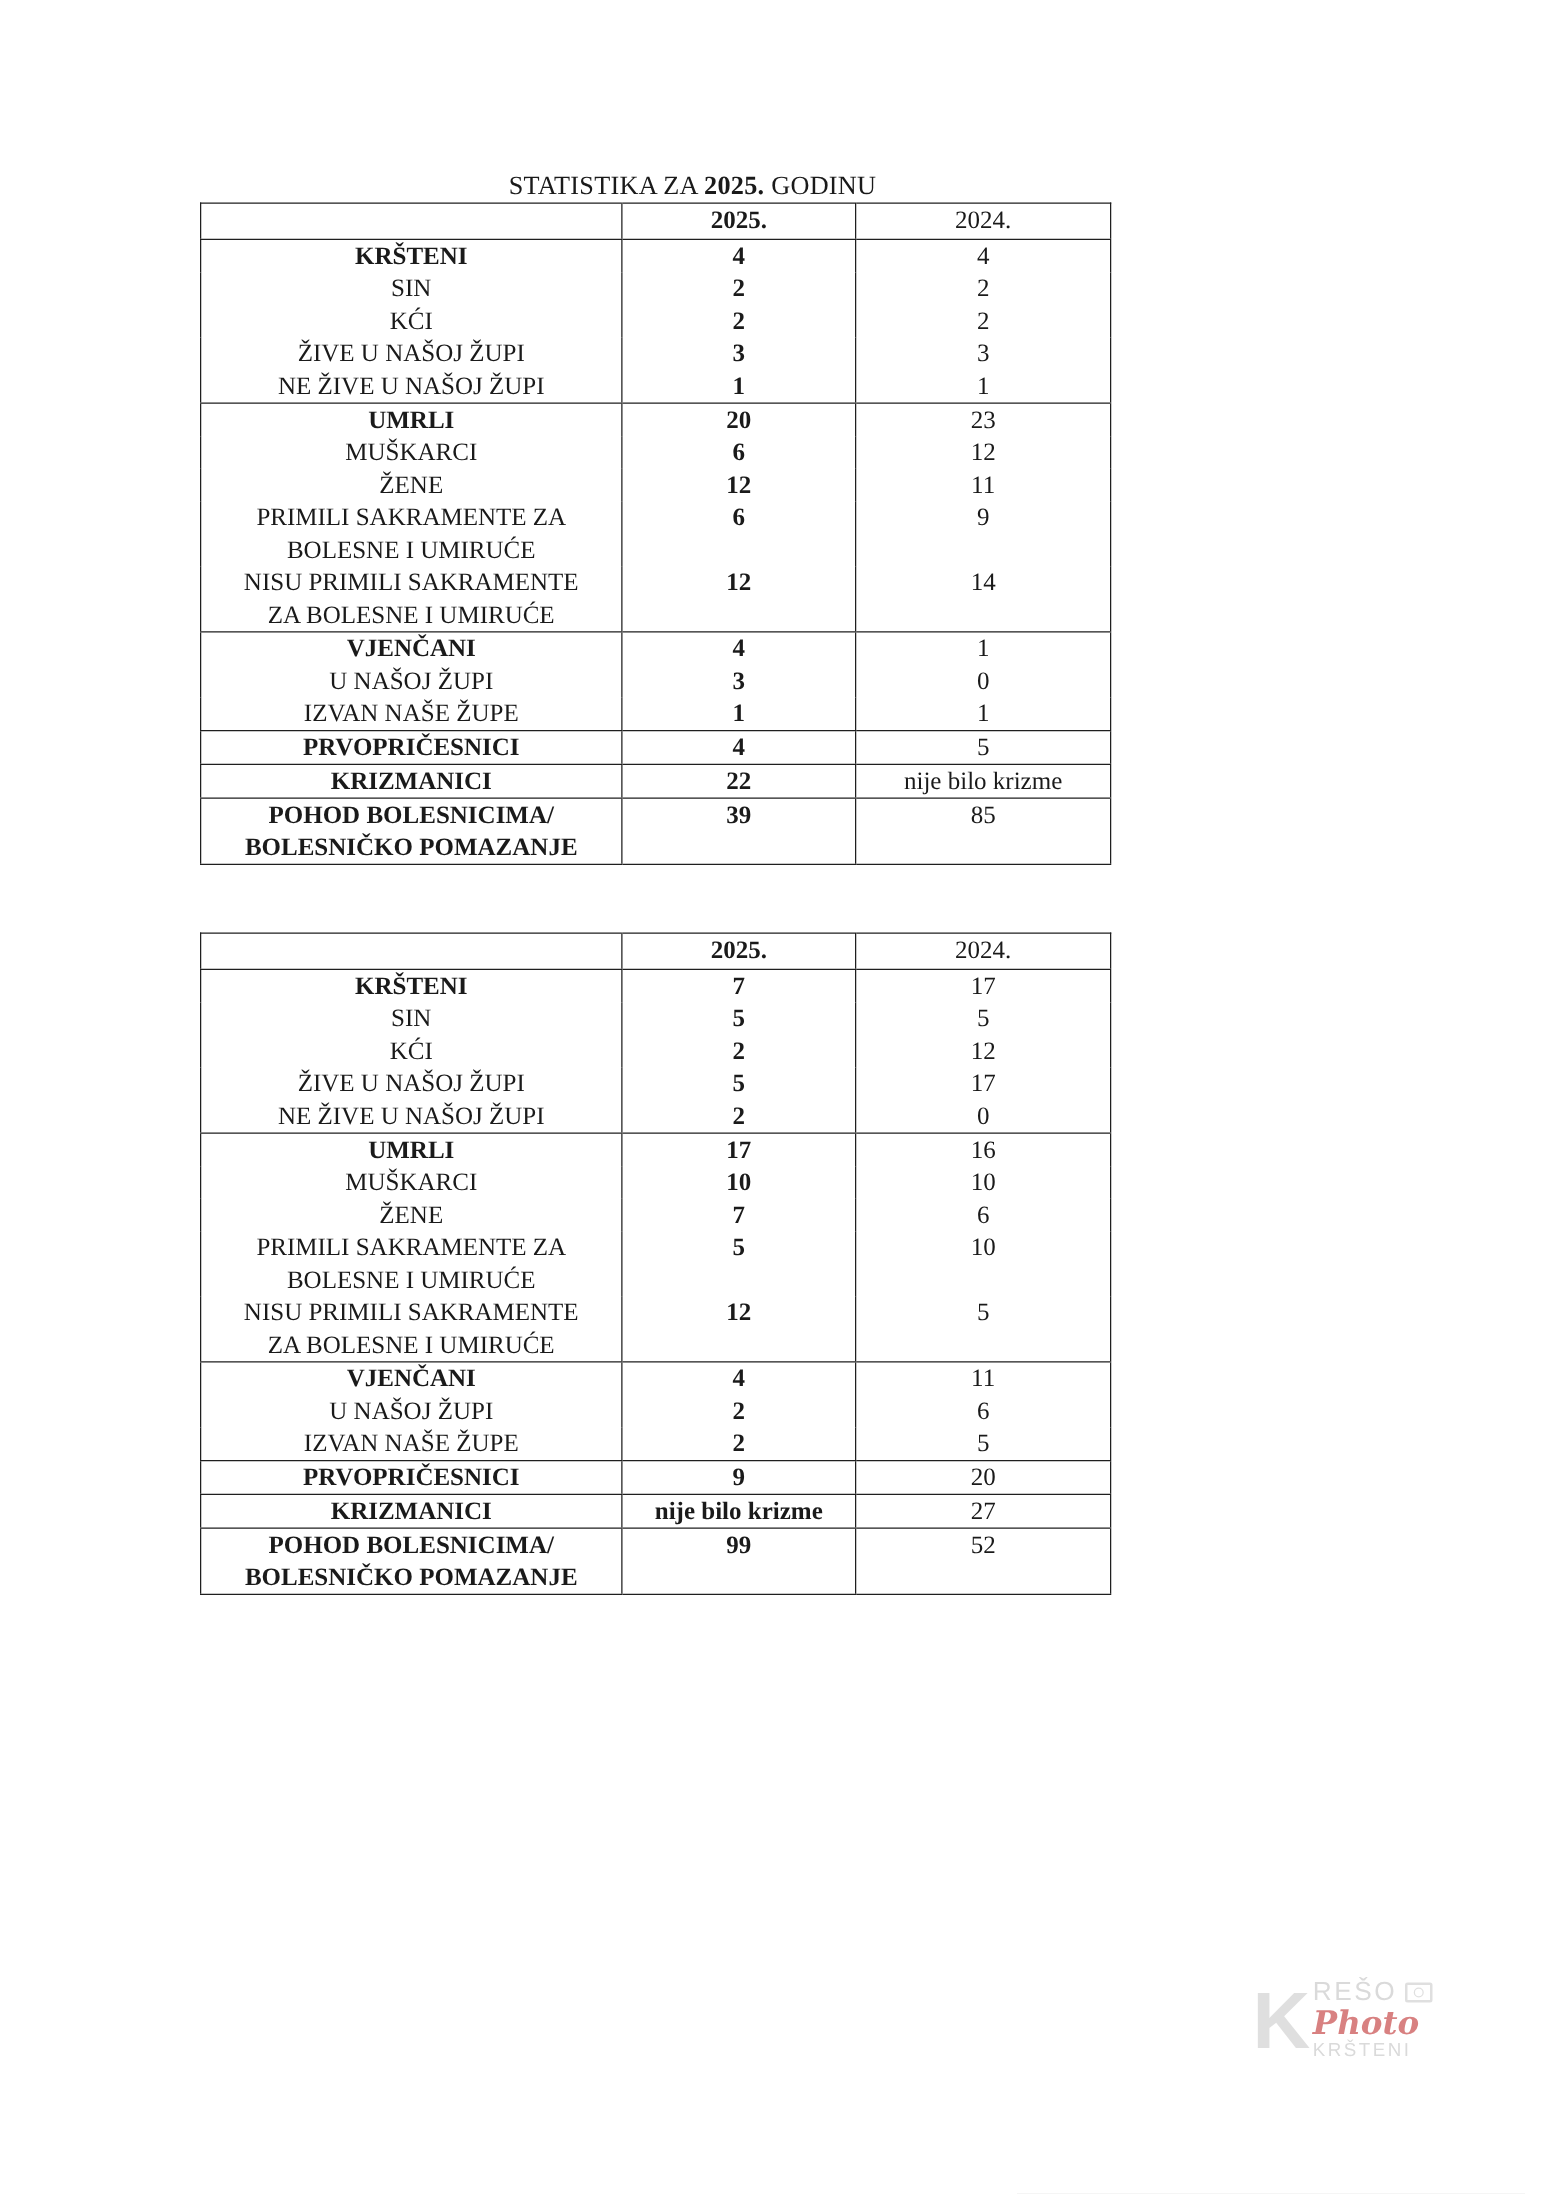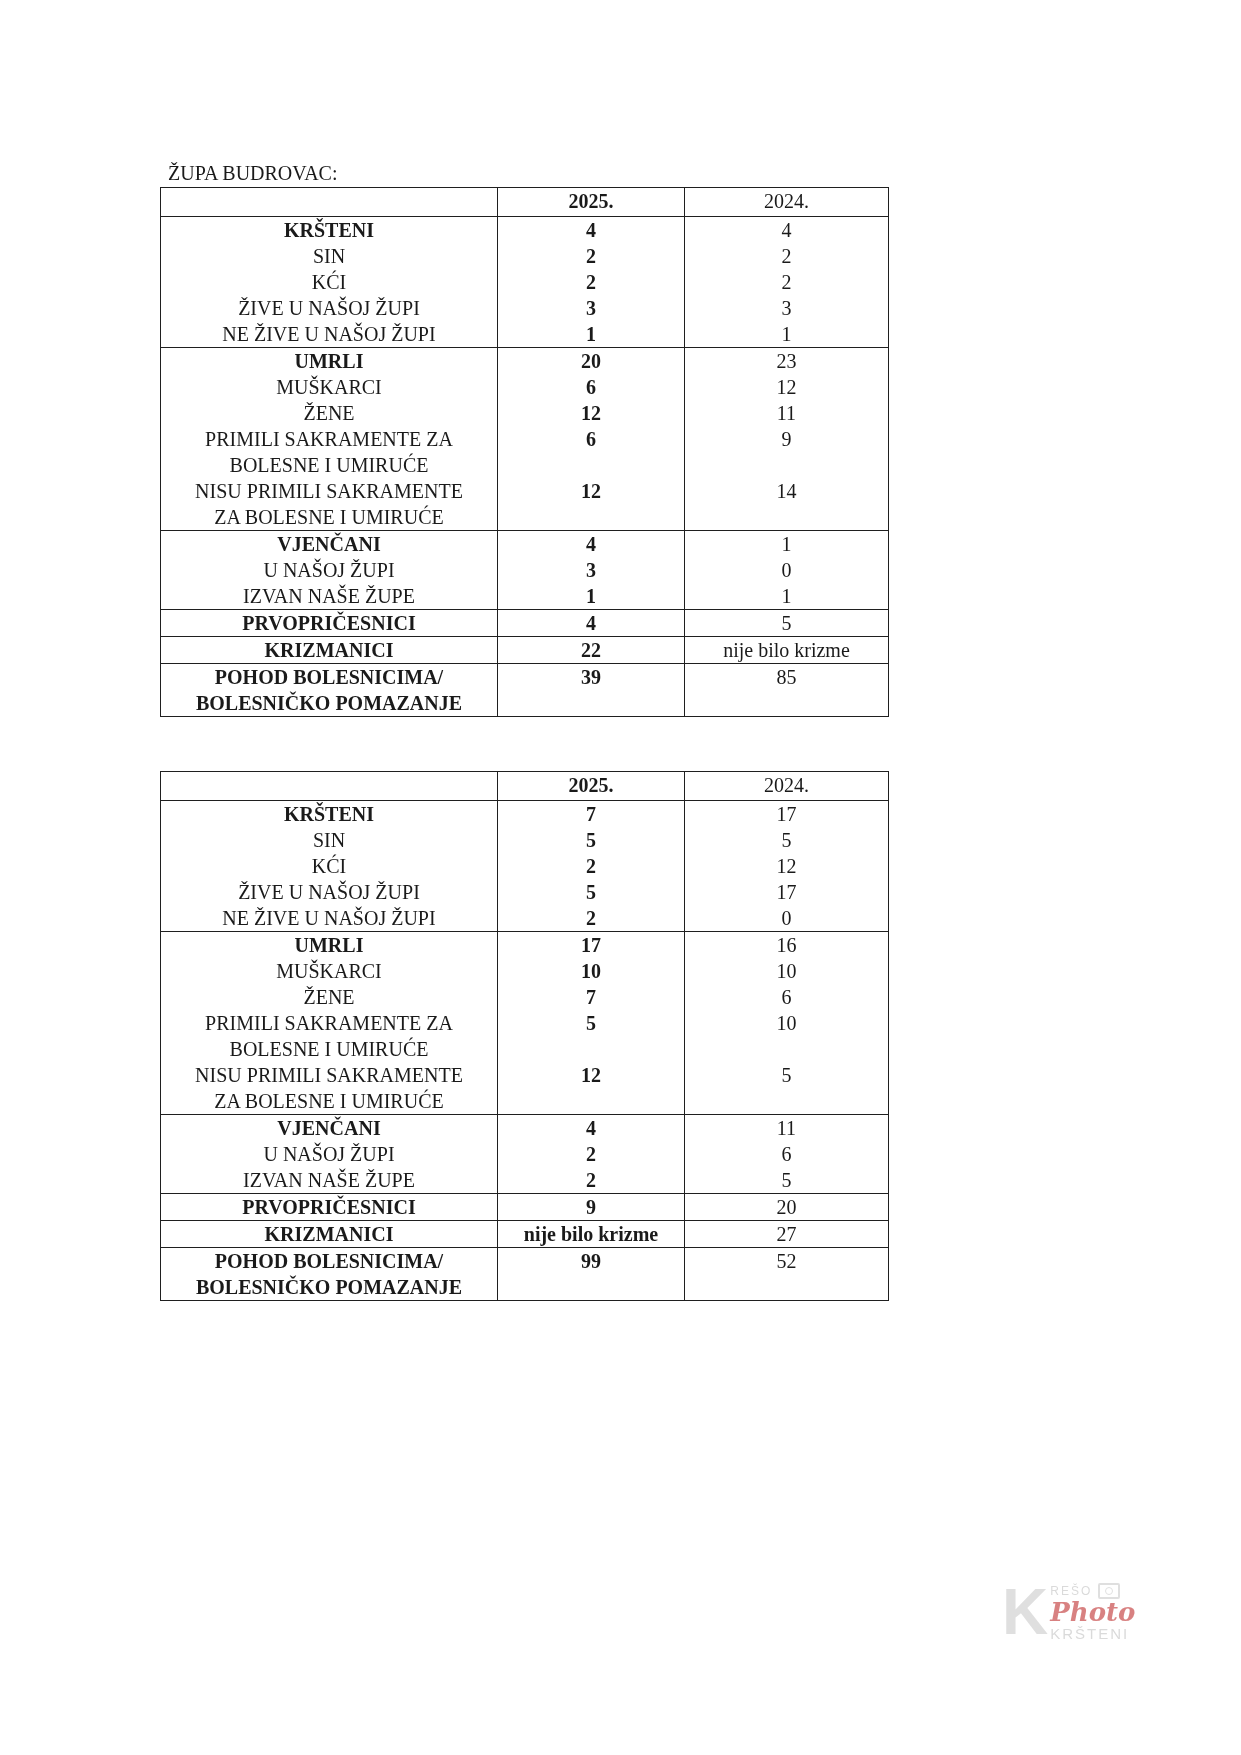--- a/index.html
+++ b/index.html
@@ -88,21 +88,21 @@
   }
   .wm-k {
     font-size: 64px;
     line-height: 60px;
     font-weight: bold;
     color: #c6c6c6;
     margin-right: 2px;
   }
   .wm-lines { display: flex; flex-direction: column; }
   .wm-line1 {
-    font-size: 12px;
+    font-size: 21px;
     letter-spacing: 2px;
     display: flex;
     align-items: center;
     gap: 6px;
   }
   .wm-line2 {
     font-family: "DejaVu Serif", serif;
     font-style: italic;
     font-weight: bold;
     font-size: 26px;
@@ -131,23 +131,23 @@
     border: 1px solid #c6c6c6;
     border-radius: 50%;
   }
 </style>
 </head>
 <body>
 
 <div class="page">
   <div class="content">
 
+    <h1 class="doc-title"><span>STATISTIKA ZA </span><b>2025.</b><span> GODINU</span></h1>
 
     <section class="table-block block-1">
-      <div class="table-heading">ŽUPA BUDROVAC:</div>
       <table class="stats">
         <colgroup>
           <col class="c-label">
             <col class="c-2025">
             <col class="c-2024">
         </colgroup>
       <thead>
             <tr>
               <th></th>
               <th class="h-2025">2025.</th>

